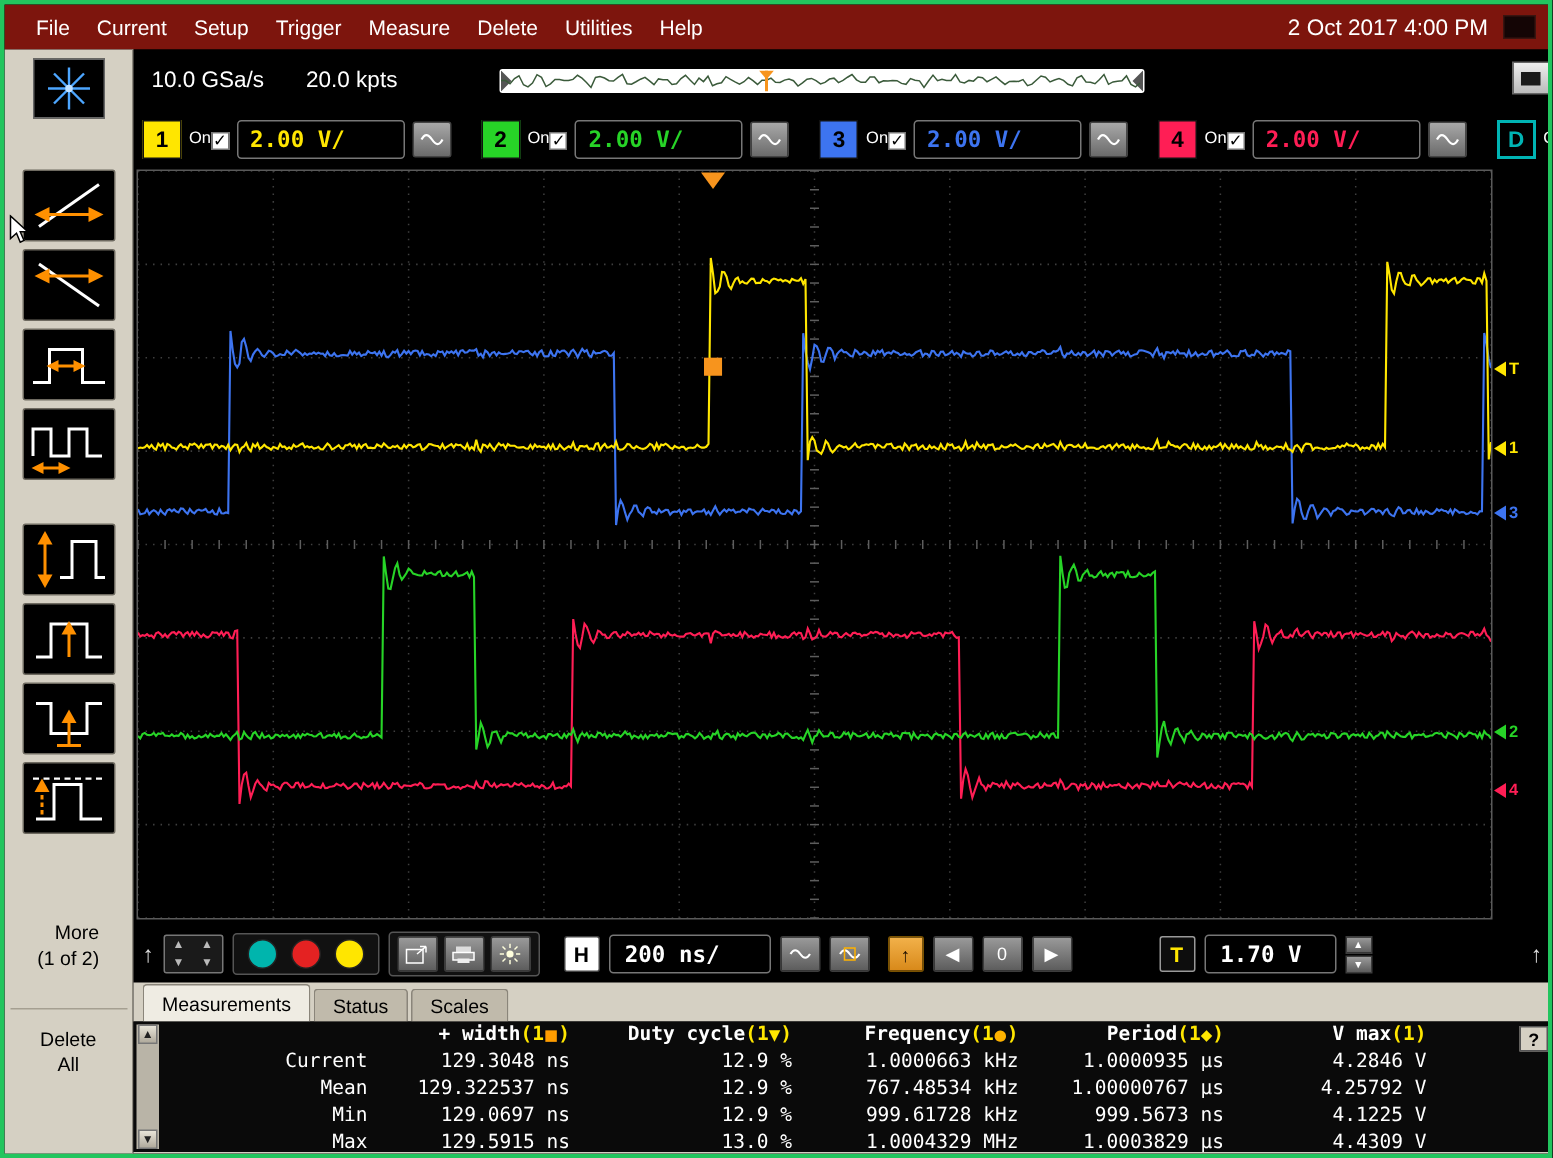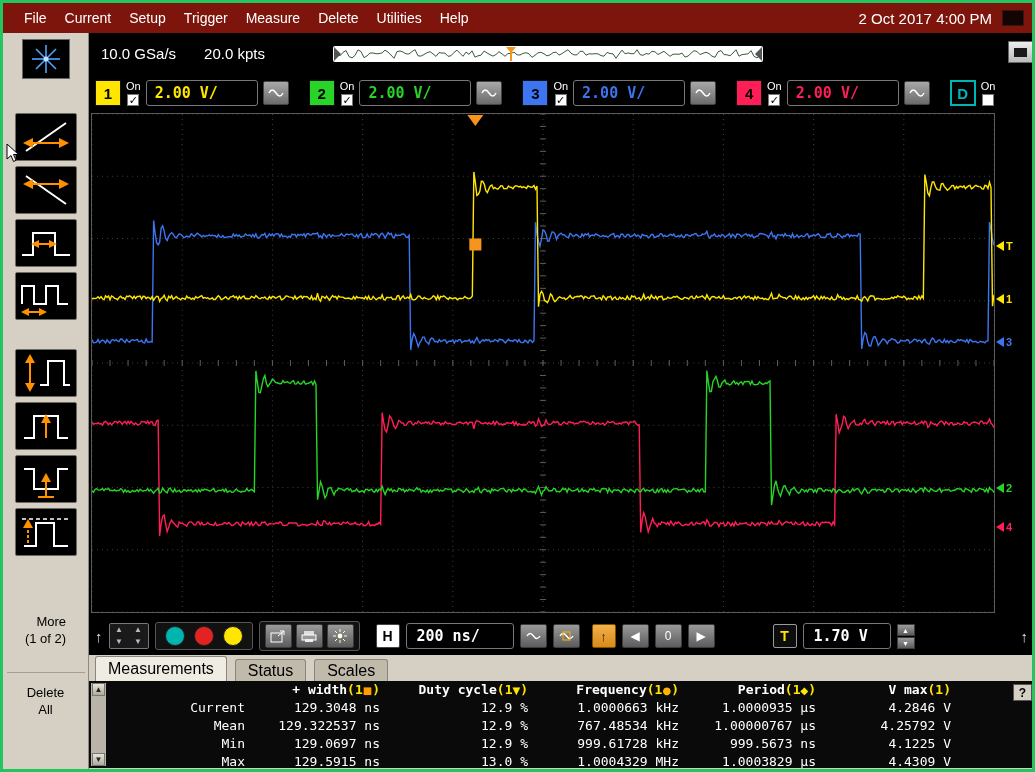--- a/index.html
+++ b/index.html
@@ -29,21 +29,21 @@
   .acq-row{position:absolute;top:6px;left:0;width:100%;height:32px;color:#fff}
   .acq-text{position:absolute;left:12px;top:6px;font-size:15px;display:flex;gap:28px}
   .minimap{position:absolute;left:244px;top:7px;width:430px;height:16px;background:#fff;border-radius:2px}
   .disp-btn{position:absolute;right:5px;top:2px;width:25px;height:22px;background:linear-gradient(#eee,#bbb);border:1px solid #666;display:flex;align-items:center;justify-content:center;cursor:pointer}
   .disp-btn .rect{width:13px;height:9px;background:#1a1a1a}
 
   
   .ch-row{position:absolute;top:44px;left:0;width:100%;height:32px;display:flex;align-items:center;padding-left:6px;gap:20px}
   .ch-group{display:flex;align-items:center;gap:5px;height:32px}
   .ch-num{width:26px;height:26px;border:1px solid #111;font-weight:bold;font-size:15px;display:flex;align-items:center;justify-content:center;cursor:pointer;font-family:"Liberation Sans",sans-serif}
-  .ch-on{display:flex;flex-direction:column;align-items:center;line-height:1}
+  .ch-on{display:flex;align-items:flex-end;line-height:1}
   .ch-on .lbl{color:#fff;font-size:11px;margin-bottom:2px}
   .chk{width:12px;height:12px;background:#fff;border:1px solid #777;font-size:11px;line-height:11px;text-align:center;color:#000;cursor:pointer}
   .ch-scale{width:112px;height:26px;background:#000;border:1px solid #777;border-radius:3px;font:bold 15px "DejaVu Sans Mono",monospace;display:flex;align-items:center;padding-left:8px;cursor:pointer}
   .ch-wavebtn{width:26px;height:24px;background:linear-gradient(#a8a8a8,#6b6b6b);border:1px solid #444;border-radius:2px;display:flex;align-items:center;justify-content:center;cursor:pointer}
 
   
   .display{position:absolute;left:2px;top:80px;width:904px;height:500px;border:1px solid #5a5a5a;background:#000}
   .right-margin{position:absolute;left:906px;top:80px;width:43px;height:500px}
   .marker{position:absolute;left:1px;display:flex;align-items:center;font:bold 11px "Liberation Sans",sans-serif}
   .marker .tri{width:0;height:0;border-top:5px solid transparent;border-bottom:5px solid transparent;border-right:8px solid;margin-right:2px}
@@ -61,21 +61,21 @@
   .orange-btn{width:24px;height:24px;background:linear-gradient(#f2b14a,#d8891a);border:1px solid #7a5200;color:#201000;font-size:13px;border-radius:2px;cursor:pointer;margin-left:6px}
   .readout{height:26px;background:#000;border:1px solid #777;border-radius:3px;color:#fff;font:bold 15px "DejaVu Sans Mono",monospace;display:flex;align-items:center;padding:0 10px;cursor:pointer}
   .readout.scale{min-width:108px}
   .readout.pos{min-width:136px}
   .readout.trig{min-width:88px}
   .spinner{display:flex;flex-direction:column;gap:1px}
   .spinner div{width:18px;height:12px;background:linear-gradient(#9a9a9a,#5c5c5c);border:1px solid #3c3c3c;font-size:7px;color:#fff;text-align:center;line-height:11px;cursor:pointer}
 
   
   .tabs-row{position:absolute;left:0;top:622px;width:949px;height:26px;background:#d5d0c3;display:flex;align-items:flex-end;padding-left:6px}
-  .tab{height:22px;padding:0 12px;font-size:16px;color:#000;background:#c0baab;border:1px solid #8a857a;border-bottom:none;border-radius:3px 3px 0 0;display:flex;align-items:center;margin-right:8px;cursor:pointer}
+  .tab{height:22px;padding:0 12px;font-size:13px;color:#000;background:#c0baab;border:1px solid #8a857a;border-bottom:none;border-radius:3px 3px 0 0;display:flex;align-items:center;margin-right:2px;cursor:pointer}
   .tab.active{background:#efece3;height:25px}
 
   
   .meas-panel{position:absolute;left:0;top:648px;width:949px;height:87px;background:#0a0a0a;color:#fff}
   .meas-scroll{position:absolute;left:2px;top:2px;width:15px;height:83px;background:#b9b4a7;display:flex;flex-direction:column;justify-content:space-between;align-items:center}
   .meas-scroll .sb{width:13px;height:13px;background:linear-gradient(#e8e4d8,#b0aa9c);border:1px solid #777;font-size:8px;color:#222;text-align:center;line-height:12px;cursor:pointer}
   .meas-grid{position:absolute;left:22px;top:1px;display:grid;grid-template-columns:150px 119px 148px 151px 137px 135px;font:13px "DejaVu Sans Mono",monospace}
   .meas-grid .cell{height:18px;text-align:right;white-space:nowrap}
   .meas-grid .head{font-weight:bold}
   .meas-grid .head .mk{font-family:"DejaVu Sans",sans-serif;font-size:10px}

